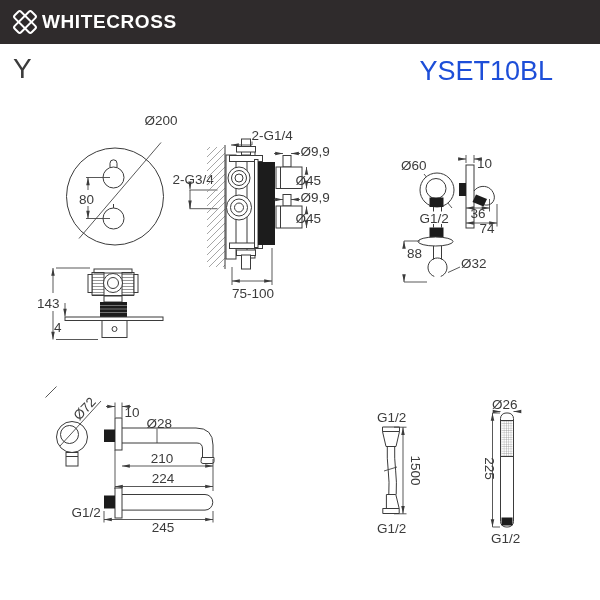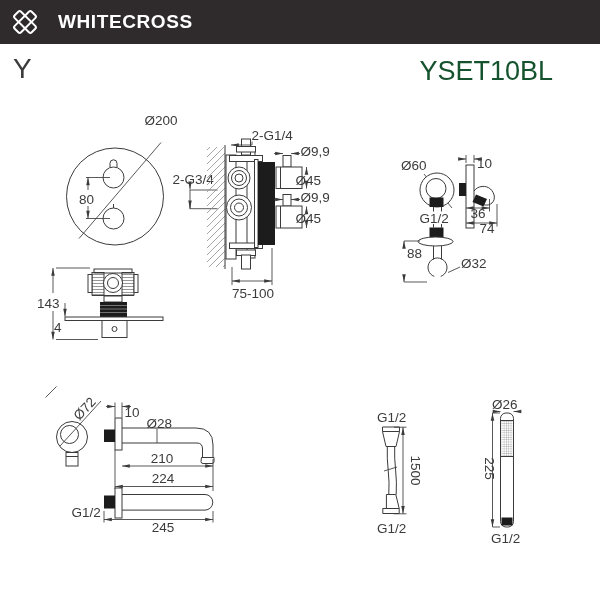--- a/index.html
+++ b/index.html
@@ -1,23 +1,23 @@
 <!DOCTYPE html>
 <html><head>
 <meta charset="utf-8">
 <style>
   html,body{margin:0;padding:0}
   body{width:600px;height:600px;background:#fff;position:relative;overflow:hidden;
        font-family:"Liberation Sans",sans-serif}
   .hdr{position:absolute;top:0;left:0;width:600px;height:44px;background:#2f2b2c;
        display:flex;align-items:center}
   .logo{margin-left:10px}
-  .brand{color:#fff;font-weight:bold;font-size:19px;letter-spacing:.6px;margin-left:18px}
+  .brand{color:#fff;font-weight:bold;font-size:19px;letter-spacing:.6px;margin-left:2px}
   .series{position:absolute;left:13px;top:53px;font-size:28px;color:#3b3b3b}
-  .model{position:absolute;right:47px;top:56px;font-size:27px;color:#14532d}
+  .model{position:absolute;right:47px;top:56px;font-size:27px;color:#1d4ed8}
   svg.draw{position:absolute;top:0;left:0}
   .s{stroke:#3b3b3b;stroke-width:1;fill:none}
   .sf{stroke:#3b3b3b;stroke-width:1;fill:#fff}
   .thr{stroke:#3b3b3b;stroke-width:1;fill:url(#thr)}
   .blk{fill:#1c1c1c;stroke:none}
   .dim{stroke:#3b3b3b;stroke-width:.85;fill:none}
   .hl{stroke:#9a9a9a;stroke-width:.7}
   text.d{font-size:13.5px;fill:#3b3b3b}
 </style>
 </head>

